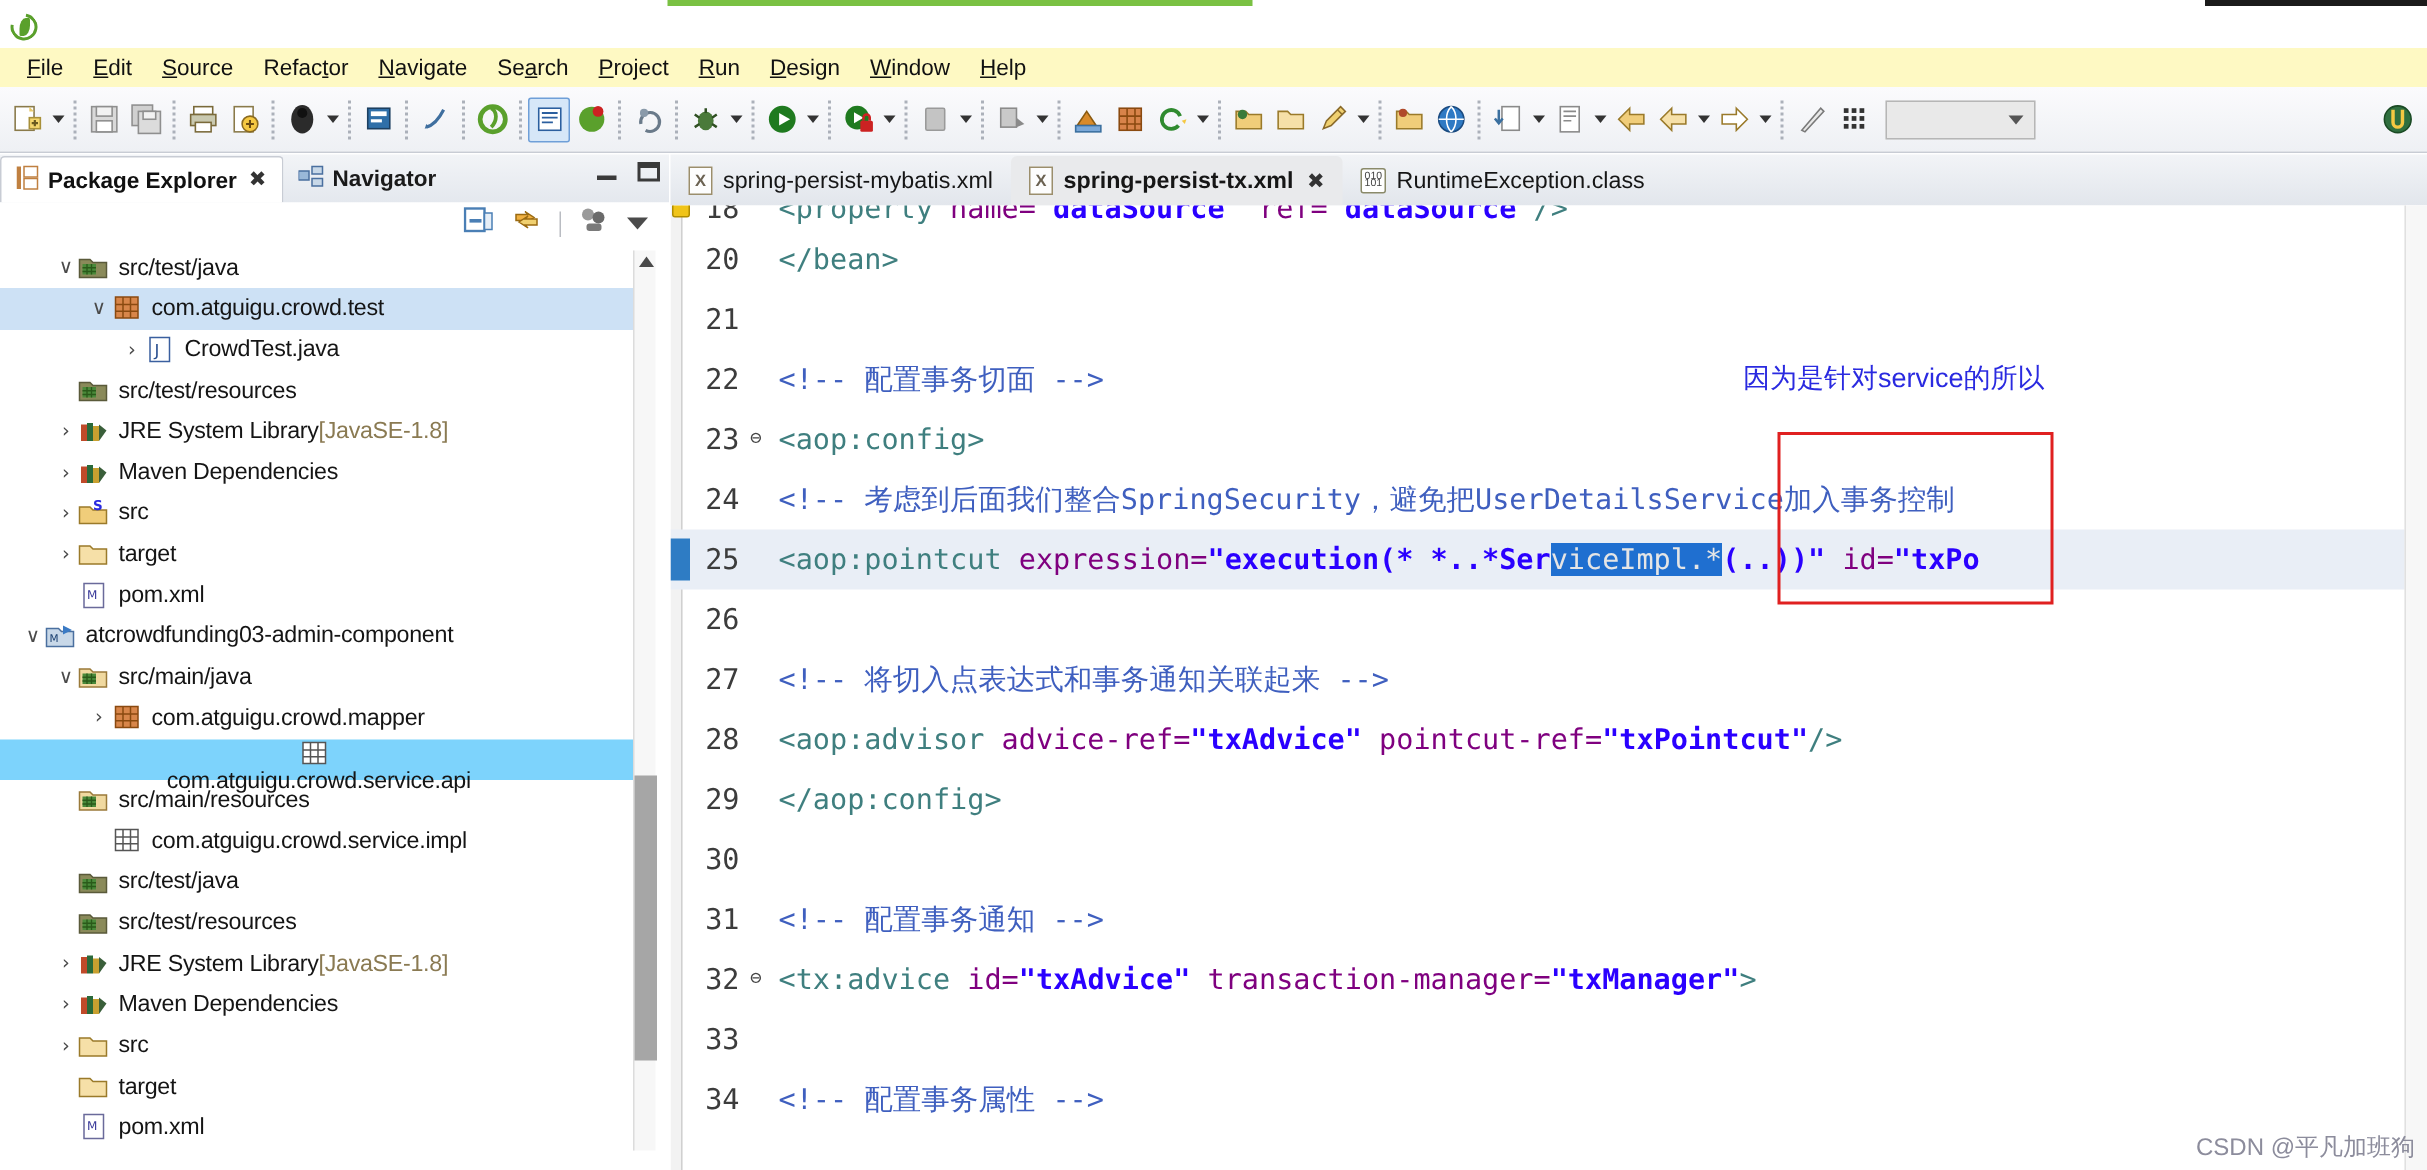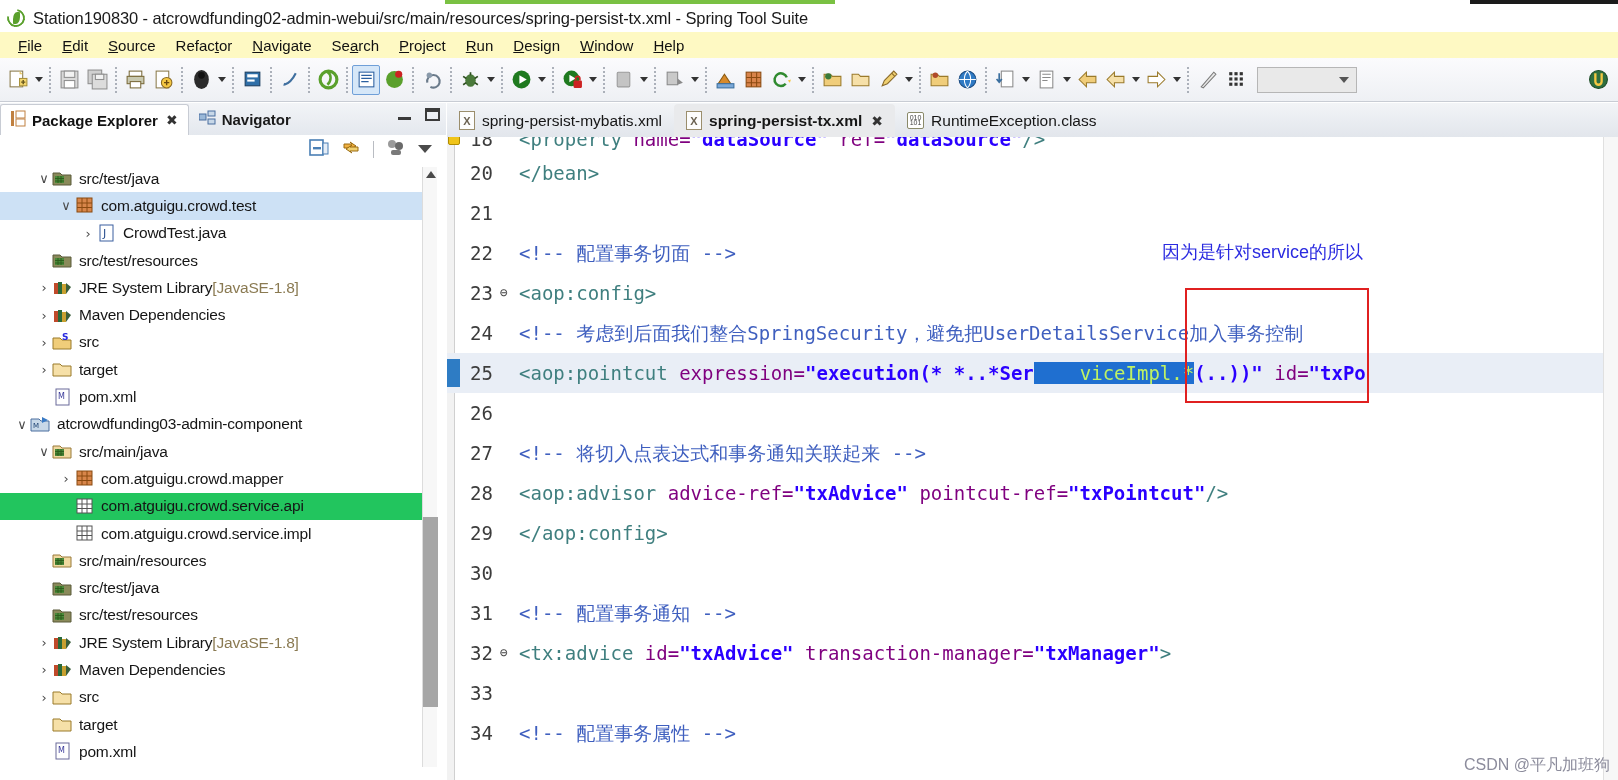--- a/index.html
+++ b/index.html
@@ -145,21 +145,21 @@
   
   .tree {
     position: absolute; left: 0; top: 62px; width: 425px; height: 615px;
     background: #ffffff; overflow: hidden;
   }
   .tree-row {
     height: 27.3px; display: flex; align-items: center;
     font-size: 15.5px; color: #151515; white-space: nowrap;
   }
   .tree-row.sel-strong { background: #cde1f5; }
-  .tree-row.sel-soft   { background: #22c55e; }
+  .tree-row.sel-soft   { background: #7dd3fc; flex-direction: column; }
   .twisty {
     width: 16px; flex: 0 0 auto; display: flex; align-items: center; justify-content: center;
     font-size: 13px; color: #4a4a4a; font-family: "DejaVu Sans", sans-serif;
   }
   .tree-icon { width: 22px; height: 19px; flex: 0 0 auto; margin-right: 5px; position: relative; }
   .tree-label { letter-spacing: -0.2px; }
   .dim { color: #8a7a52; }
 
   
   .tree-scroll {
@@ -235,21 +235,21 @@
   .fold {
     width: 18px; flex: 0 0 auto; text-align: center;
     font-size: 13px; color: #444;
   }
   .ctext { padding-left: 6px; }
   .tag   { color: #3f7f7f; }
   .attr  { color: #7f007f; }
   .val   { color: #2a00ff; font-weight: bold; }
   .cmt   { color: #3f5fbf; }
   .pl    { color: #000; }
-  .selhl { background: #1f6fd0; color: #bef264; padding-left: 46px; }
+  .selhl { background: #1f6fd0; color: #e5e5e5; }
   .curmark {
     position: absolute; left: 0; top: 6px; width: 13px; height: 28px;
     background: #2e7cc4;
   }
   .warnmark {
     position: absolute; left: 1px; top: 8px; width: 12px; height: 12px;
     background: #f0c419; border: 1px solid #b08c00; border-radius: 2px;
   }
 
   
@@ -284,21 +284,20 @@
 <body>
 
 <div class="green-strip"></div>
 <div class="dark-strip"></div>
 
 <div class="titlebar">
   <div class="title-icon">
     <div class="ring"></div>
       <div class="leaf"></div>
   </div>
-  <div class="title-text">Station190830 - atcrowdfunding02-admin-webui/src/main/resources/spring-persist-tx.xml - Spring Tool Suite</div>
 </div>
 
 <div class="menubar" id="menubar">
     <div class="menu-item"><span class="u">F</span>ile</div>
     <div class="menu-item"><span class="u">E</span>dit</div>
     <div class="menu-item"><span class="u">S</span>ource</div>
     <div class="menu-item">Refac<span class="u">t</span>or</div>
     <div class="menu-item"><span class="u">N</span>avigate</div>
     <div class="menu-item">Se<span class="u">a</span>rch</div>
     <div class="menu-item"><span class="u">P</span>roject</div>
@@ -741,35 +740,35 @@
       </div>
       <div class="tree-row sel-soft">
         <span class="twisty" style="margin-left: 58px;"></span>
         <span class="tree-icon"><svg width="21" height="18" viewBox="0 0 21 18">
             <rect x="3" y="2" width="15" height="14" fill="#fff" stroke="#555"></rect>
             <path d="M8 2v14M13 2v14M3 7h15M3 11.5h15" stroke="#555" stroke-width="1"></path>
           </svg></span>
         <span class="tree-label">com.atguigu.crowd.service.api</span>
       </div>
       <div class="tree-row">
-        <span class="twisty" style="margin-left: 58px;"></span>
-        <span class="tree-icon"><svg width="21" height="18" viewBox="0 0 21 18">
-            <rect x="3" y="2" width="15" height="14" fill="#fff" stroke="#555"></rect>
-            <path d="M8 2v14M13 2v14M3 7h15M3 11.5h15" stroke="#555" stroke-width="1"></path>
-          </svg></span>
-        <span class="tree-label">com.atguigu.crowd.service.impl</span>
-      </div>
-      <div class="tree-row">
         <span class="twisty" style="margin-left: 36px;"></span>
         <span class="tree-icon"><svg width="21" height="18" viewBox="0 0 21 18">
             <path d="M1 4h7l2 2h9v10H1z" fill="#f0d9a0" stroke="#9a7a3a"></path>
             <rect x="3" y="7" width="9" height="7" fill="#4a8a3a"></rect>
             <path d="M6 7v7M9 7v7M3 9.5h9M3 12h9" stroke="#2a5a1a" stroke-width=".9"></path>
           </svg></span>
         <span class="tree-label">src/main/resources</span>
+      </div>
+      <div class="tree-row">
+        <span class="twisty" style="margin-left: 58px;"></span>
+        <span class="tree-icon"><svg width="21" height="18" viewBox="0 0 21 18">
+            <rect x="3" y="2" width="15" height="14" fill="#fff" stroke="#555"></rect>
+            <path d="M8 2v14M13 2v14M3 7h15M3 11.5h15" stroke="#555" stroke-width="1"></path>
+          </svg></span>
+        <span class="tree-label">com.atguigu.crowd.service.impl</span>
       </div>
       <div class="tree-row">
         <span class="twisty" style="margin-left: 36px;"></span>
         <span class="tree-icon"><svg width="21" height="18" viewBox="0 0 21 18">
             <path d="M1 4h7l2 2h9v10H1z" fill="#8a8a5a" stroke="#5a5a3a"></path>
             <rect x="3" y="7" width="9" height="7" fill="#4a8a3a"></rect>
             <path d="M6 7v7M9 7v7M3 9.5h9M3 12h9" stroke="#2a5a1a" stroke-width=".9"></path>
           </svg></span>
         <span class="tree-label">src/test/java</span>
       </div>

